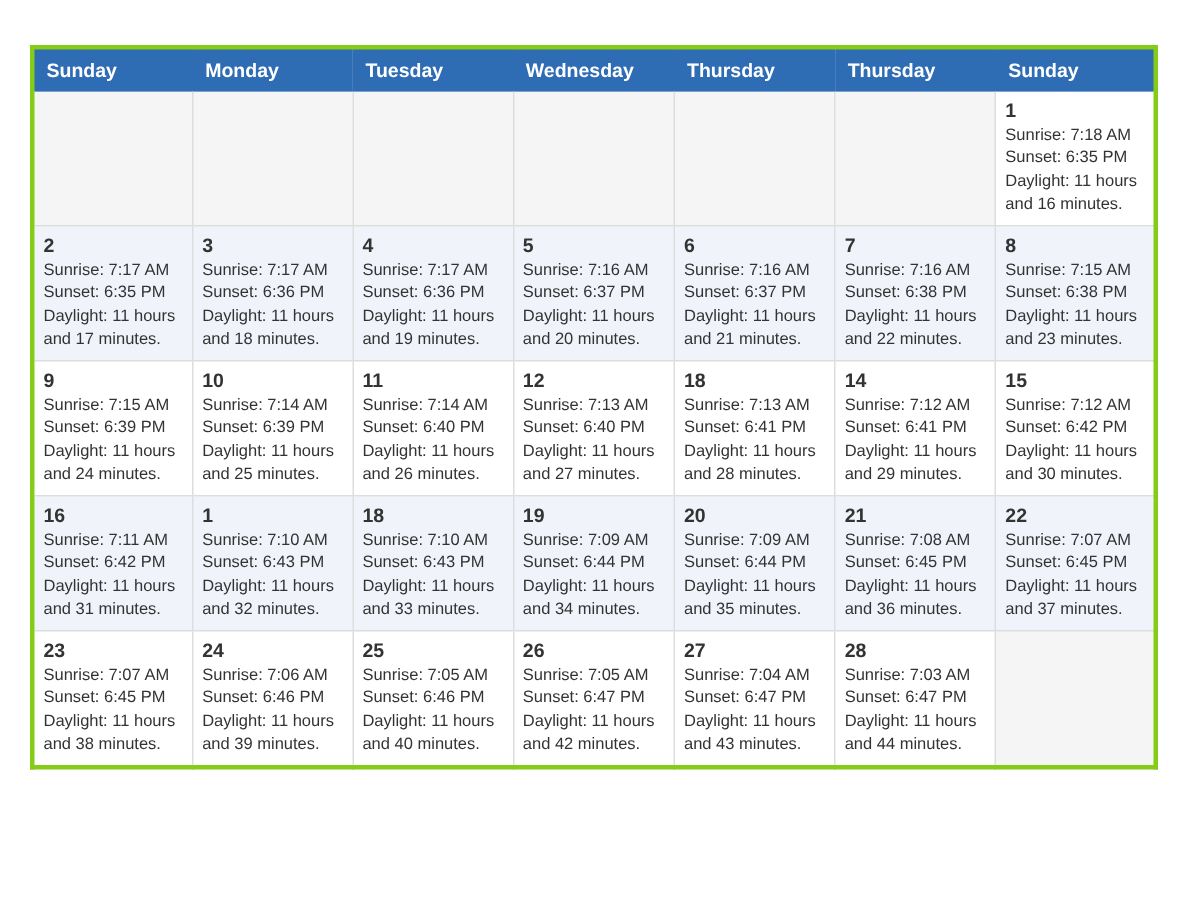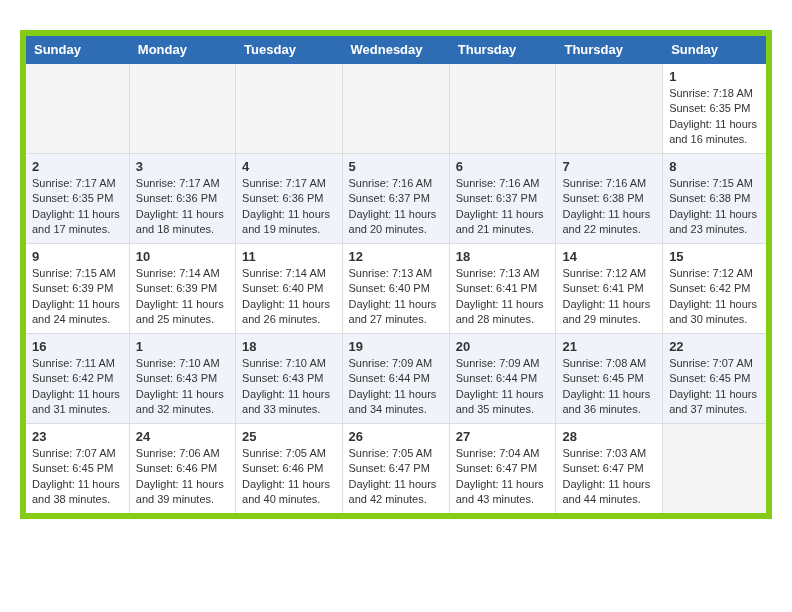--- a/index.html
+++ b/index.html
@@ -52,21 +52,21 @@
       font-weight: bold;
       color: #333;
     }
     .location {
       font-size: 16px;
       color: #555;
     }
     .calendar {
       width: 100%;
       border-collapse: collapse;
-      border: 6px solid #84cc16;
+      border: 3px solid #84cc16;
     }
     .calendar th {
       background: #2e6db4;
       color: #fff;
       font-size: 13px;
       font-weight: bold;
       padding: 6px 8px;
       text-align: left;
       border: 1px solid #2e6db4;
     }

